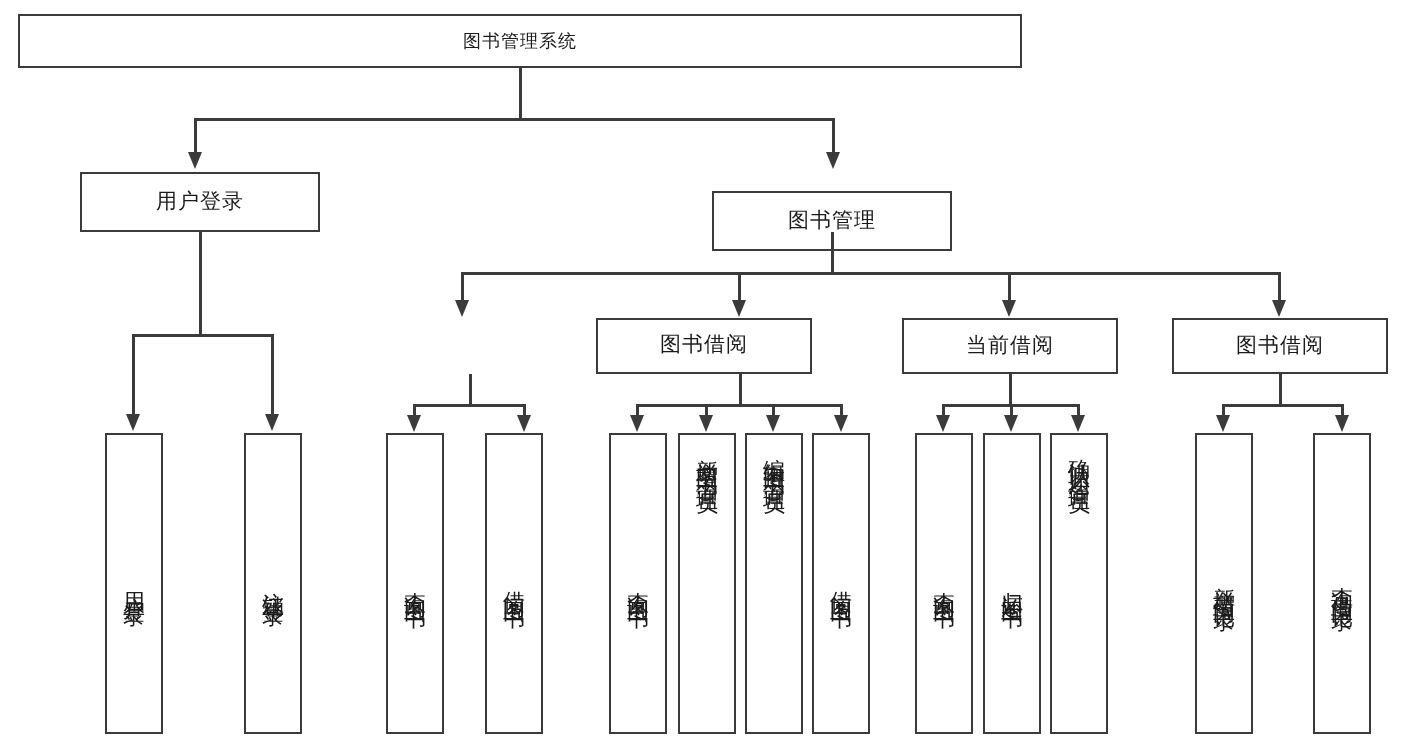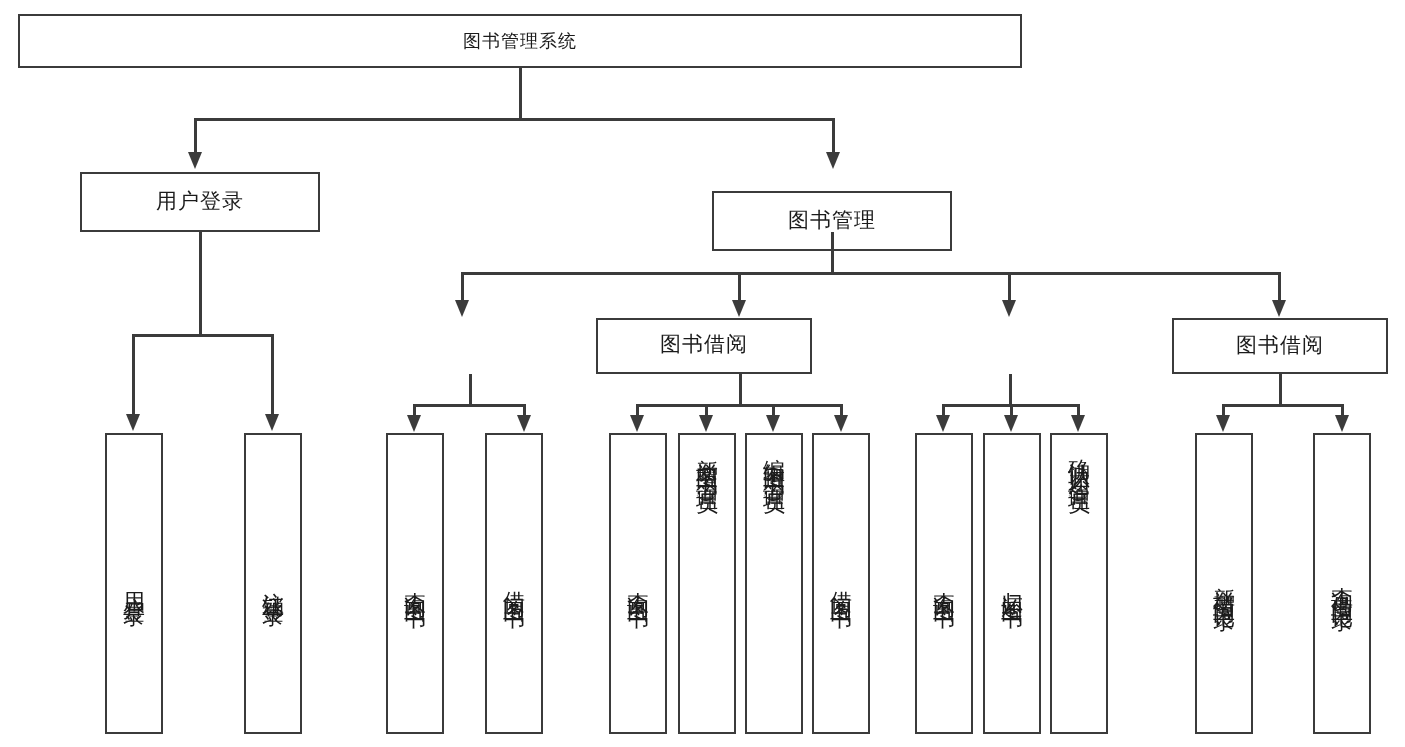--- a/index.html
+++ b/index.html
@@ -121,20 +121,23 @@
 
   <div class="line vline" style="left:1008px;top:272px;width:2.5px;height:30px;"></div>
   <div class="arrow" style="left:1002px;top:300px;"></div>
 
   <div class="line vline" style="left:1278px;top:272px;width:2.5px;height:30px;"></div>
   <div class="arrow" style="left:1272px;top:300px;"></div>
 
   <div class="node" style="left:596px;top:318px;width:216px;height:56px;font-family:Liberation Mono, monospace;">
     <span class="label">图书借阅</span>
   </div>
+  <div class="node" style="left:902px;top:318px;width:216px;height:56px;">
+    <span class="label">当前借阅</span>
+  </div>
   <div class="node" style="left:1172px;top:318px;width:216px;height:56px;">
     <span class="label">图书借阅</span>
   </div>
 
   <div class="line vline" style="left:469px;top:374px;width:2.5px;height:32px;"></div>
   <div class="line hline" style="left:414px;top:404px;width:111px;height:2.5px;"></div>
   <div class="line vline" style="left:413px;top:404px;width:2.5px;height:14px;"></div>
   <div class="arrow" style="left:407px;top:415px;"></div>
   <div class="line vline" style="left:523px;top:404px;width:2.5px;height:14px;"></div>
   <div class="arrow" style="left:517px;top:415px;"></div>

